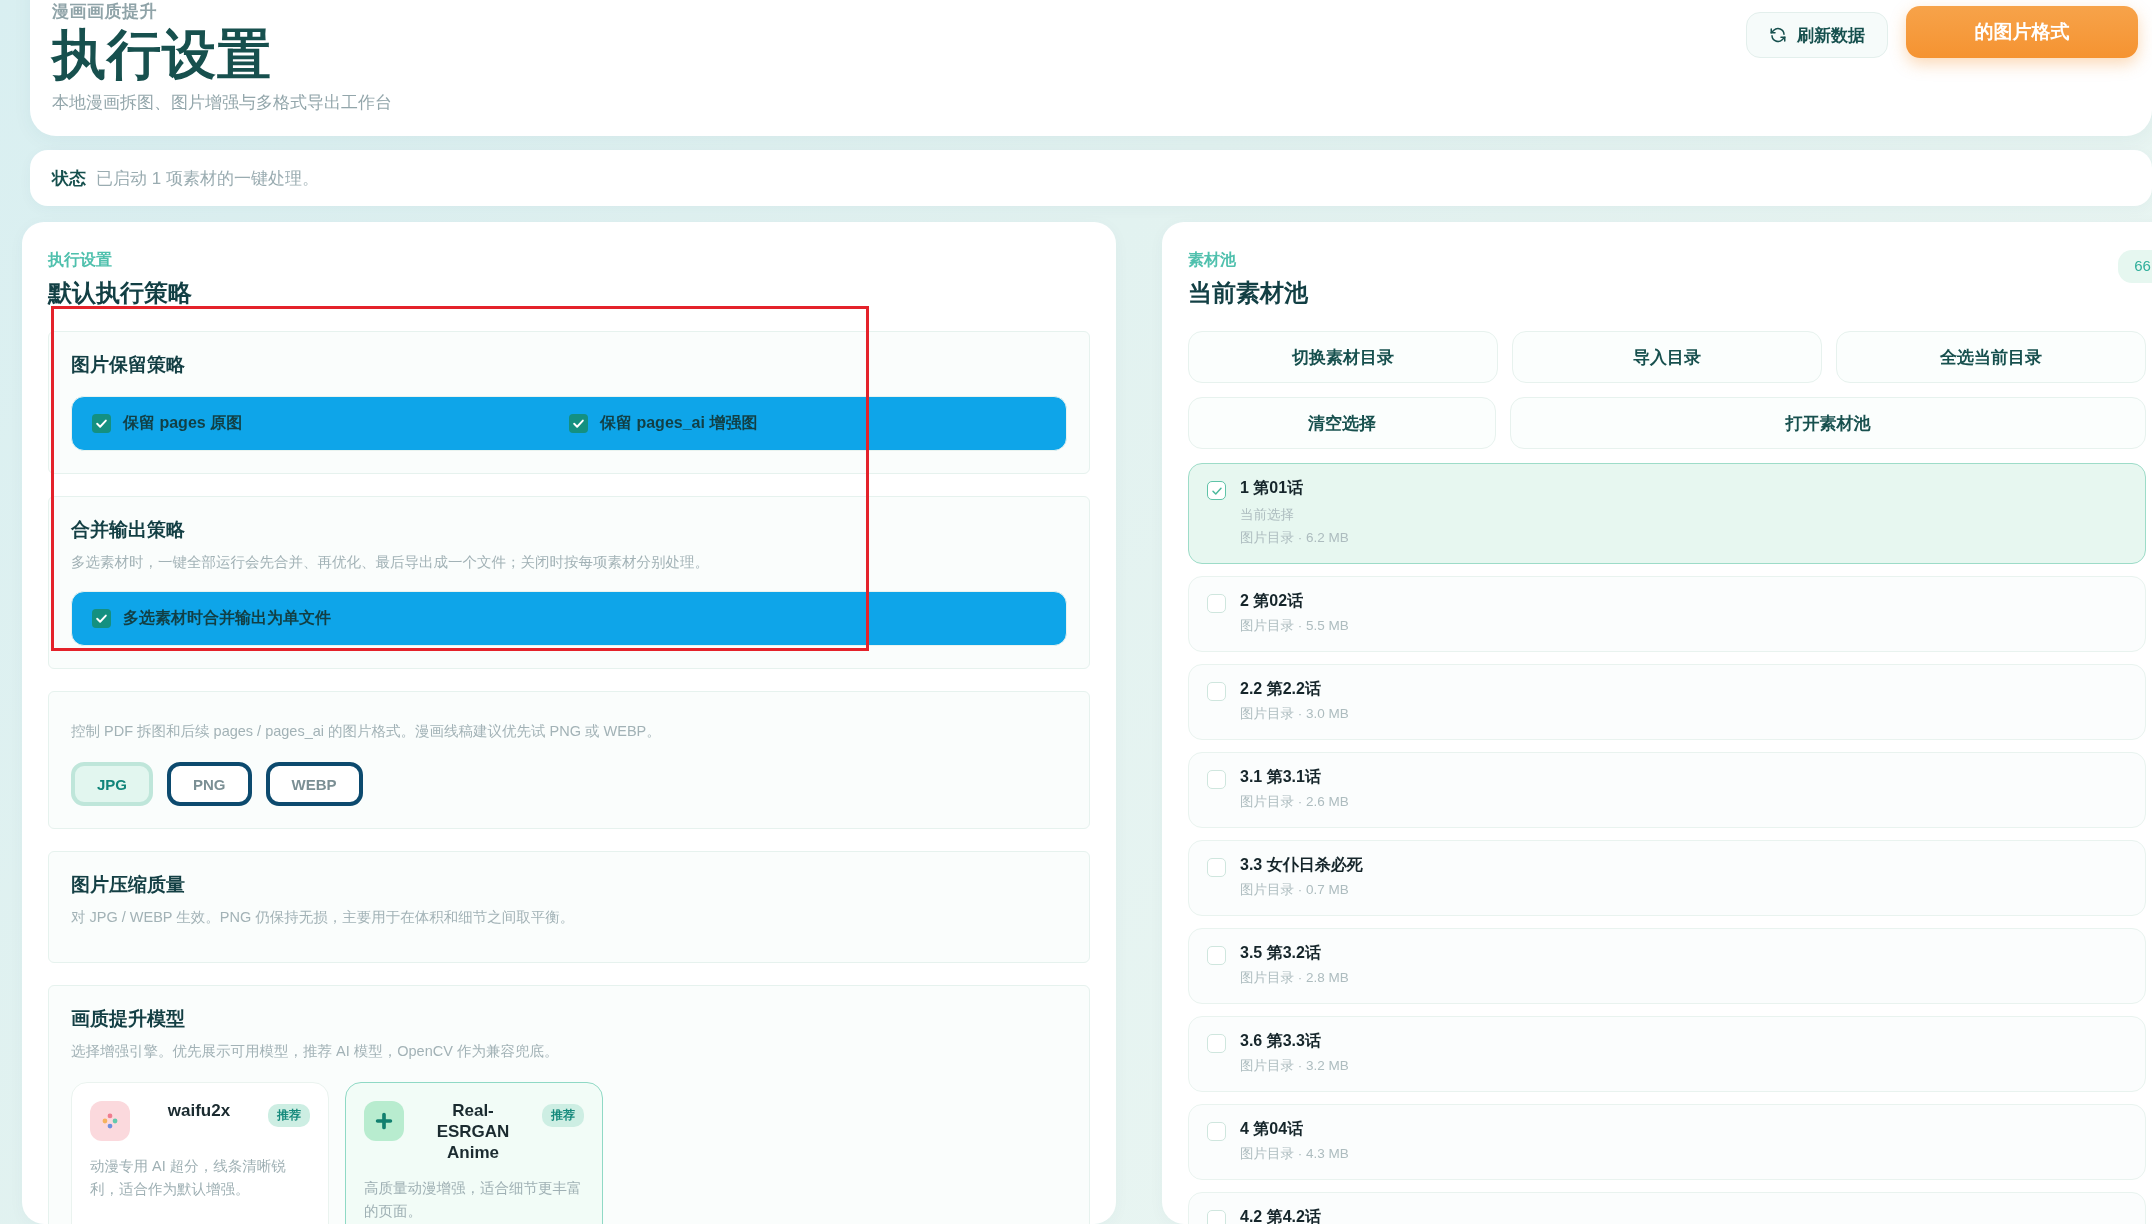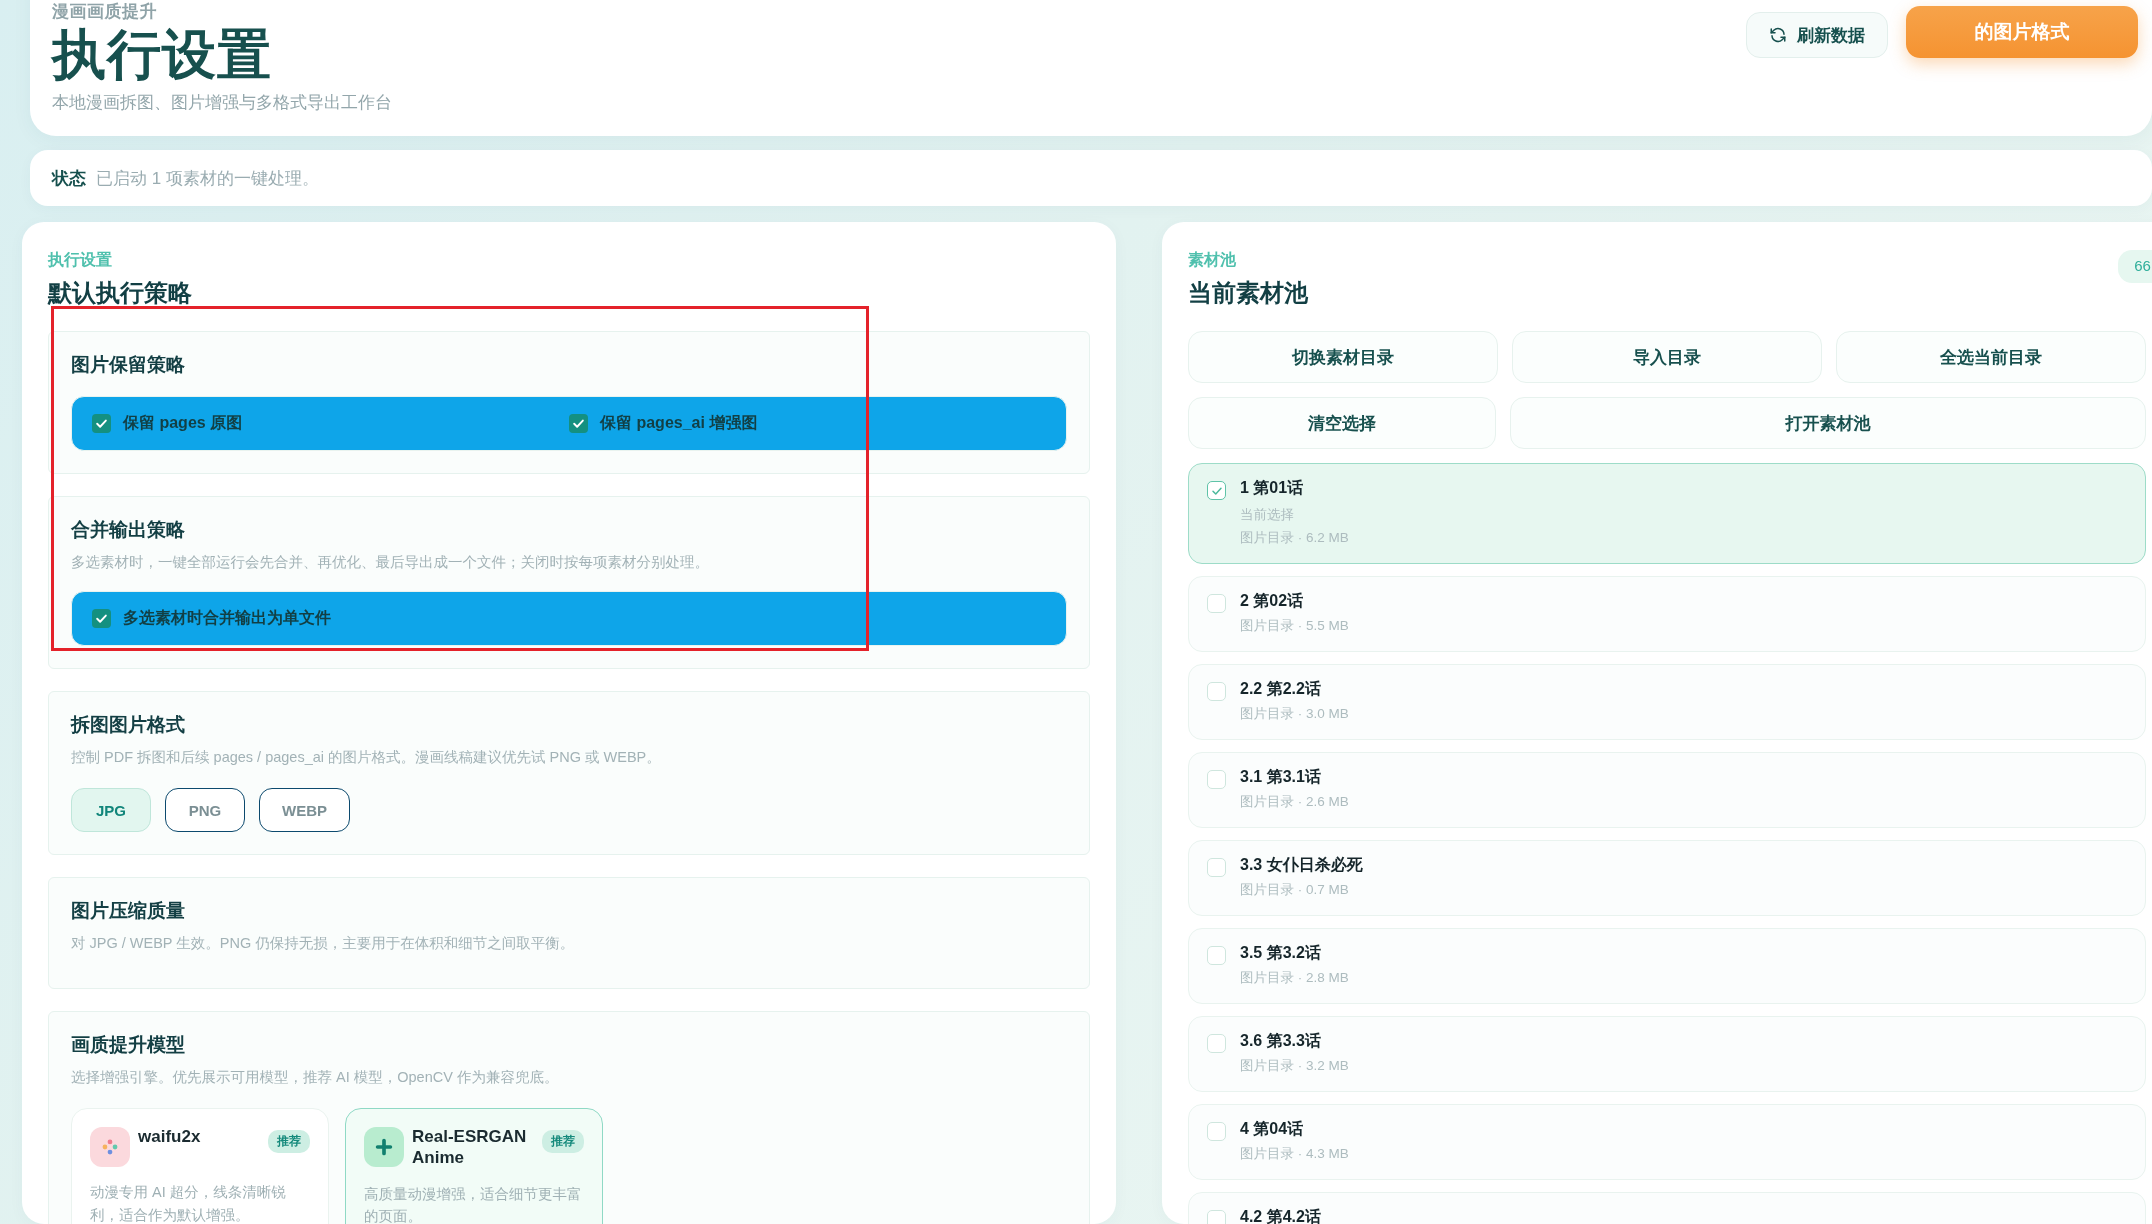--- a/index.html
+++ b/index.html
@@ -111,34 +111,34 @@
     width:19px; height:19px; border-radius:4px;
     background:#149080; display:flex; align-items:center; justify-content:center;
     flex:0 0 auto;
   }
   .cbox svg { width:13px; height:13px; }
   .check-label { font-size:16px; font-weight:700; color:#123f44; white-space:nowrap;}
 
   .fmt-row { display:flex; gap:14px; margin-top: 20px; }
   .fmt-pill {
     min-width: 80px; height: 44px; padding: 0 22px;
-    border-radius: 13px; border:1px solid #0c4a6e; background:#ffffff;
+    border-radius: 13px; border:4px solid #0c4a6e; background:#ffffff;
     display:flex; align-items:center; justify-content:center;
     font-size:15px; font-weight:800; color:#7b8f94; cursor:pointer;
   }
   .fmt-pill.active { background:#e2f6ef; border-color:#bfe6da; color:#11857a; }
 
   .model-row { display:flex; gap:16px; margin-top: 20px; }
   .model-card {
     width: 258px;
     border:1px solid #eaf3ef; border-radius:16px; background:#ffffff;
     padding: 18px 18px 20px 18px; cursor:pointer;
   }
   .model-card.selected { border-color:#8fd9c5; background:#f2fcf7; }
-  .mc-head { display:flex; align-items:flex-start; gap:8px; }
+  .mc-head { display:flex; align-items:flex-start; gap:28px;text-align:center; }
   .mc-icon {
     width:40px; height:40px; border-radius:12px; flex:0 0 auto;
     display:flex; align-items:center; justify-content:center;
   }
   .mc-icon.pink { background:#fbd9dd; }
   .mc-icon.green{ background:#b8eccf; }
   .mc-name { font-size:17px; font-weight:800; color:#1b2b30; line-height:1.22; flex:1; }
   .mc-badge {
     background:#cdeee3; color:#14897b; font-size:12px; font-weight:700;
     border-radius:10px; padding:3px 9px; white-space:nowrap; flex:0 0 auto;
@@ -255,21 +255,20 @@
           <svg viewBox="0 0 24 24" fill="none" stroke="#ffffff" stroke-width="3.5" stroke-linecap="round" stroke-linejoin="round">
               <path d="M4 12.5l5.5 5.5L20 6.5"></path>
             </svg>
         </span>
         <span class="check-label">多选素材时合并输出为单文件</span>
       </div>
     </div>
   </div>
 
   <div class="setting-card">
-    <div class="sc-title">拆图图片格式</div>
     <div class="sc-desc">控制 PDF 拆图和后续 pages / pages_ai 的图片格式。漫画线稿建议优先试 PNG 或 WEBP。</div>
     <div class="fmt-row">
       <div class="fmt-pill active">JPG</div>
       <div class="fmt-pill">PNG</div>
       <div class="fmt-pill">WEBP</div>
     </div>
   </div>
 
   <div class="setting-card" style="padding-bottom:34px;">
     <div class="sc-title">图片压缩质量</div>

